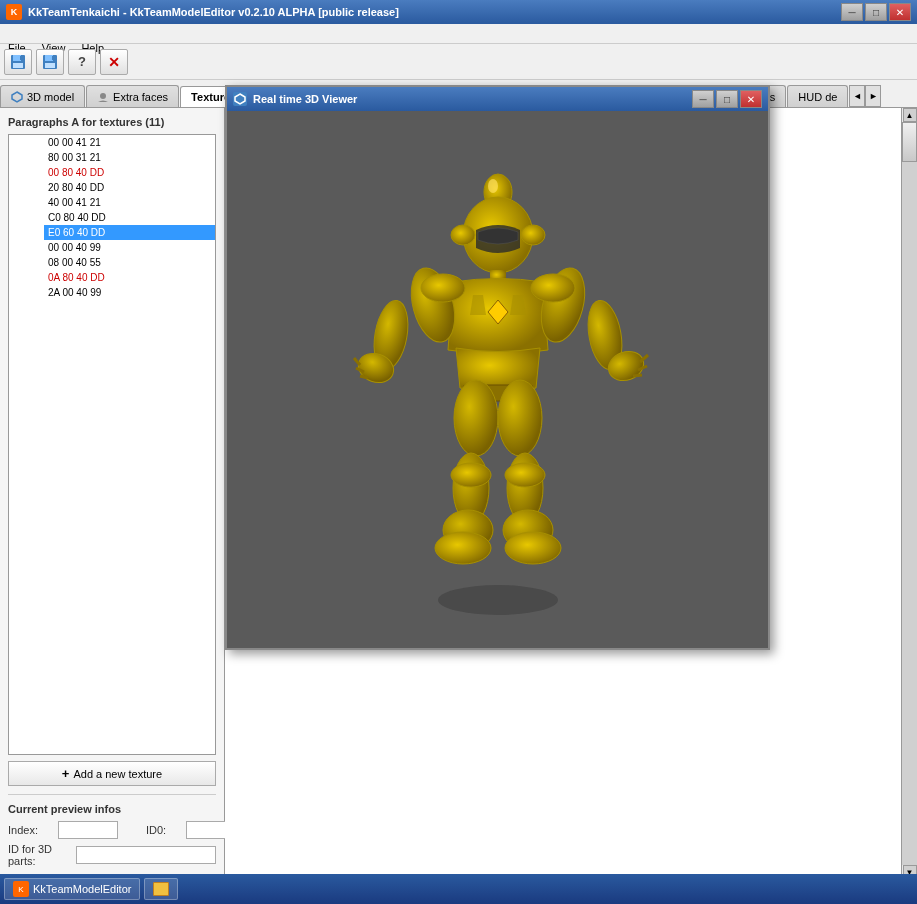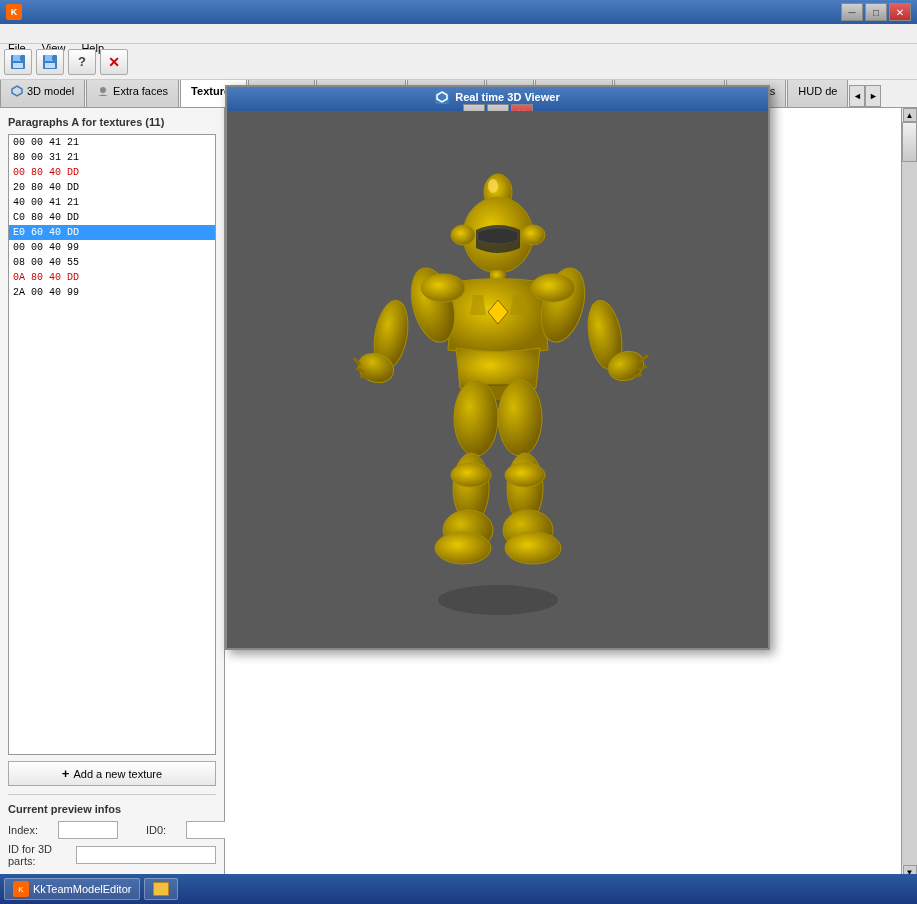--- a/index.html
+++ b/index.html
@@ -108,21 +108,21 @@
     .tabs-container {
       background: #f0f0f0;
       border-bottom: 1px solid #999;
       display: flex;
       align-items: flex-end;
       padding-top: 2px;
       height: 28px;
       overflow: hidden;
     }
     .tab {
-      padding: 16px 10px;
+      padding: 5px 10px;
       border: 1px solid #999;
       border-bottom: none;
       background: linear-gradient(to bottom, #e0e0e0, #d0d0d0);
       cursor: pointer;
       font-size: 11px;
       margin-right: 1px;
       display: flex;
       align-items: center;
       gap: 4px;
       height: 22px;
@@ -175,22 +175,23 @@
       border: 1px solid #999;
       background: white;
       flex: 1;
       overflow-y: auto;
       margin-bottom: 6px;
     }
     .list-item {
       padding: 2px 4px;
       font-size: 11px;
       cursor: pointer;
-      font-family: Liberation Mono, monospace;
+      font-family: Liberation Sans, sans-serif;
       font-size: 10px;
+      margin-left: 35px;
     }
     .list-item.selected { background: #3399ff; color: white; }
     .list-item.red { color: #cc0000; }
 
     .add-texture-btn {
       width: 100%;
       padding: 4px;
       background: linear-gradient(to bottom, #ffffff, #e8e8e8);
       border: 1px solid #aaa;
       cursor: pointer;
@@ -391,21 +392,20 @@
       z-index: 10;
     }
     .viewer-title-bar {
       background: linear-gradient(to bottom, #4a7cbf, #2a5a9f);
       color: white;
       padding: 3px 6px;
       display: flex;
       align-items: center;
       justify-content: space-between;
       height: 24px;
-      flex-direction: column;
     }
     .viewer-title-text {
       display: flex;
       align-items: center;
       gap: 6px;
       font-size: 11px;
       font-weight: bold;
     }
     .viewer-controls {
       display: flex;
@@ -492,20 +492,21 @@
       width: 380px;
       height: 480px;
     }
   </style>
 </head>
 <body>
 
 <div class="title-bar">
   <div class="title-bar-text">
     <div class="title-icon">K</div>
+    <span>KkTeamTenkaichi - KkTeamModelEditor v0.2.10 ALPHA [public release]</span>
   </div>
   <div class="title-controls">
     <div class="title-btn">─</div>
     <div class="title-btn">□</div>
     <div class="title-btn close">✕</div>
   </div>
 </div>
 
 <div class="menu-bar">
   <div class="menu-item">File</div>

